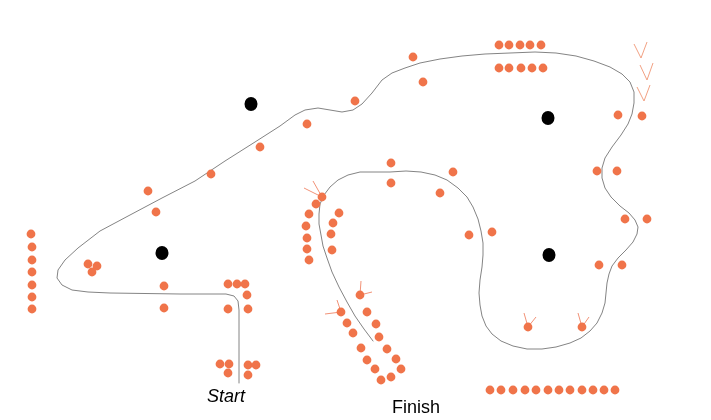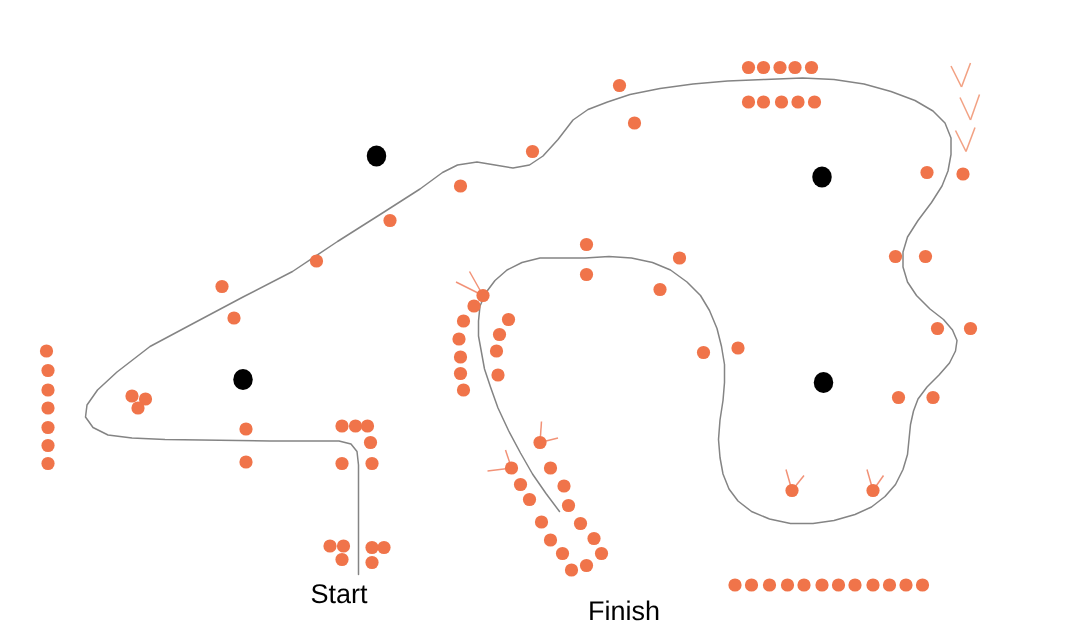--- a/index.html
+++ b/index.html
@@ -11,21 +11,21 @@
     font-family:"Liberation Sans", sans-serif;
   }
   .stage svg{position:absolute;left:0;top:0;}
   .map-label{
     position:absolute;
     color:#000000;
     font-size:18px;
     line-height:1;
     white-space:nowrap;
   }
-  .map-label.start{left:207px;top:387px;}
+  .map-label.start{left:207px;top:387px;font-style:italic;}
   .map-label.finish{left:392px;top:398px;}
 </style>
 </head>
 <body>
 
 <div class="stage">
   <svg id="course-svg" xmlns="http://www.w3.org/2000/svg" width="711" height="420" viewBox="0 0 711 420">
       <polyline points="239,383 239,310 238,301 234,296 226,294 180,294 110,293 88,292 72,290 62,285 57,278 58,270 65,260 78,248 100,231 130,215 162,198 195,181 225,161 255,142 280,126 295,115 305,110 318,108 330,110 342,112 353,110 362,104 372,93 382,80 392,73 405,68 420,63 440,59 462,56 485,54 510,53 535,52 556,53 576,56 594,61 610,67 622,74 630,82 634,92 634,103 632,114 628,124 621,135 612,147 605,158 602,168 602,178 605,188 611,197 620,206 629,213 635,220 638,227 637,234 633,242 626,250 618,258 612,266 609,274 607,283 606,293 605,303 602,313 597,323 590,331 581,338 570,343 556,347 542,349 527,349 513,346 501,341 492,334 486,326 482,316 480,305 479,293 480,280 482,267 483,255 483,243 481,231 478,219 473,207 467,197 458,188 447,180 435,175 421,172 406,171 390,172 374,172 360,172 348,175 338,180 330,187 324,195 320,204 319,214 319,224 321,235 323,246 327,258 332,272 339,287 347,302 355,316 364,329 373,341" fill="none" stroke="#848484" stroke-width="1" stroke-linejoin="round" stroke-linecap="round"></polyline>
       <circle cx="31" cy="234" r="4.4" fill="#F0744A"></circle>
       <circle cx="32" cy="247" r="4.4" fill="#F0744A"></circle>

